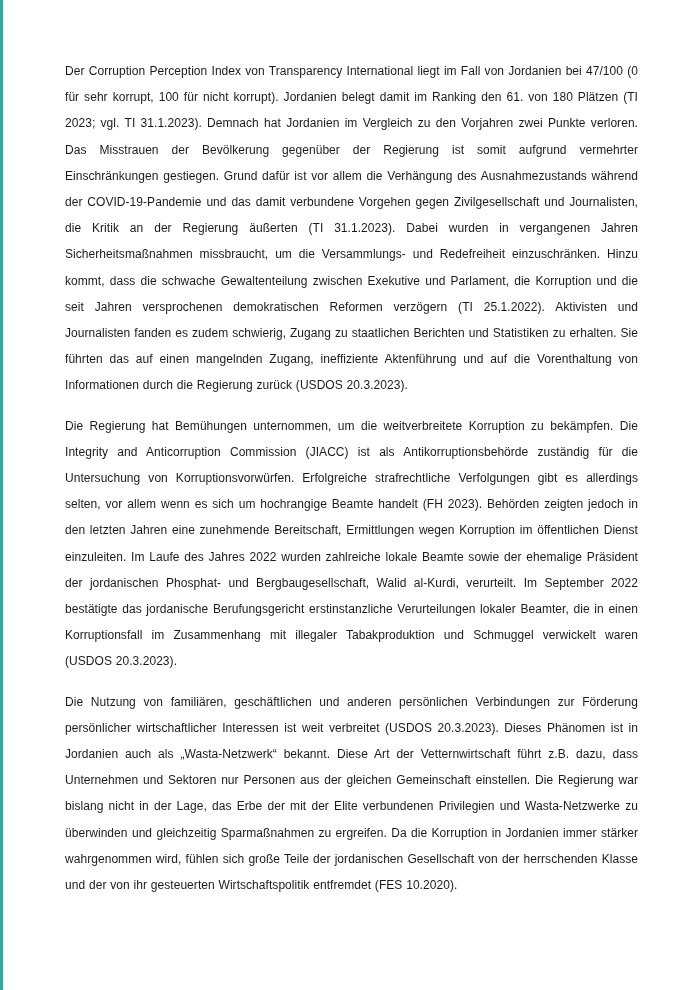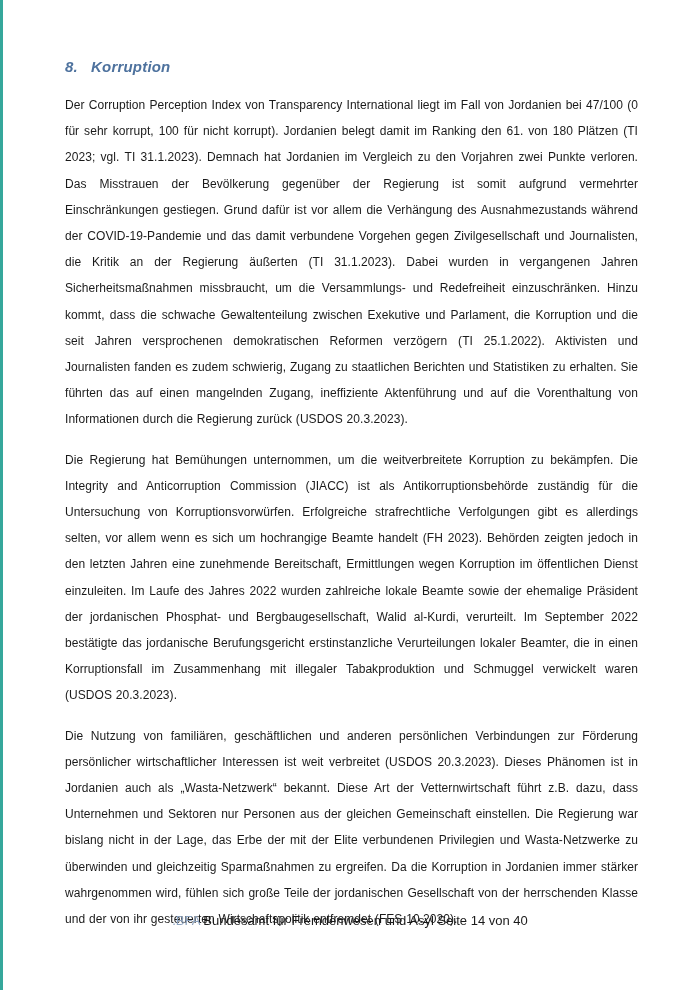--- a/index.html
+++ b/index.html
@@ -51,28 +51,22 @@
   .footer .sep { white-space: pre; }
 </style>
 </head>
 <body>
 
 <div class="page" style="background: rgb(255, 255, 255);">
   <div class="left-accent" style="background: rgb(53, 167, 155);"></div>
 
   <div class="content">
 
-    <div class="heading" style="color: rgb(78, 114, 158);">
-      <span class="num">8.</span><span>Korruption</span>
-    </div>
 
     <div class="body-text">
       <p>Der Corruption Perception Index von Transparency International liegt im Fall von Jordanien bei 47/100 (0 für sehr korrupt, 100 für nicht korrupt). Jordanien belegt damit im Ranking den 61. von 180 Plätzen (TI 2023; vgl. TI 31.1.2023). Demnach hat Jordanien im Vergleich zu den Vorjahren zwei Punkte verloren. Das Misstrauen der Bevölkerung gegenüber der Regierung ist somit aufgrund vermehrter Einschränkungen gestiegen. Grund dafür ist vor allem die Verhängung des Ausnahmezustands während der COVID-19-Pandemie und das damit verbundene Vorgehen gegen Zivilgesellschaft und Journalisten, die Kritik an der Regierung äußerten (TI 31.1.2023). Dabei wurden in vergangenen Jahren Sicherheitsmaßnahmen missbraucht, um die Versammlungs- und Redefreiheit einzuschränken. Hinzu kommt, dass die schwache Gewaltenteilung zwischen Exekutive und Parlament, die Korruption und die seit Jahren versprochenen demokratischen Reformen verzögern (TI 25.1.2022). Aktivisten und Journalisten fanden es zudem schwierig, Zugang zu staatlichen Berichten und Statistiken zu erhalten. Sie führten das auf einen mangelnden Zugang, ineffiziente Aktenführung und auf die Vorenthaltung von Informationen durch die Regierung zurück (USDOS 20.3.2023).</p>
       <p>Die Regierung hat Bemühungen unternommen, um die weitverbreitete Korruption zu bekämpfen. Die Integrity and Anticorruption Commission (JIACC) ist als Antikorruptionsbehörde zuständig für die Untersuchung von Korruptionsvorwürfen. Erfolgreiche strafrechtliche Verfolgungen gibt es allerdings selten, vor allem wenn es sich um hochrangige Beamte handelt (FH 2023). Behörden zeigten jedoch in den letzten Jahren eine zunehmende Bereitschaft, Ermittlungen wegen Korruption im öffentlichen Dienst einzuleiten. Im Laufe des Jahres 2022 wurden zahlreiche lokale Beamte sowie der ehemalige Präsident der jordanischen Phosphat- und Bergbaugesellschaft, Walid al-Kurdi, verurteilt. Im September 2022 bestätigte das jordanische Berufungsgericht erstinstanzliche Verurteilungen lokaler Beamter, die in einen Korruptionsfall im Zusammenhang mit illegaler Tabakproduktion und Schmuggel verwickelt waren (USDOS 20.3.2023).</p>
       <p>Die Nutzung von familiären, geschäftlichen und anderen persönlichen Verbindungen zur Förderung persönlicher wirtschaftlicher Interessen ist weit verbreitet (USDOS 20.3.2023). Dieses Phänomen ist in Jordanien auch als „Wasta-Netzwerk“ bekannt. Diese Art der Vetternwirtschaft führt z.B. dazu, dass Unternehmen und Sektoren nur Personen aus der gleichen Gemeinschaft einstellen. Die Regierung war bislang nicht in der Lage, das Erbe der mit der Elite verbundenen Privilegien und Wasta-Netzwerke zu überwinden und gleichzeitig Sparmaßnahmen zu ergreifen. Da die Korruption in Jordanien immer stärker wahrgenommen wird, fühlen sich große Teile der jordanischen Gesellschaft von der herrschenden Klasse und der von ihr gesteuerten Wirtschaftspolitik entfremdet (FES 10.2020).</p>
     </div>
 
   </div>
 
-  <div class="footer">
-    <span class="logo" style="color: rgb(139, 162, 191);">.BFA</span><span class="sep"> </span><span>Bundesamt für Fremdenwesen und Asyl</span><span class="sep"> </span><span>Seite 14 von 40</span>
-  </div>
 </div>
 
 </body></html>

